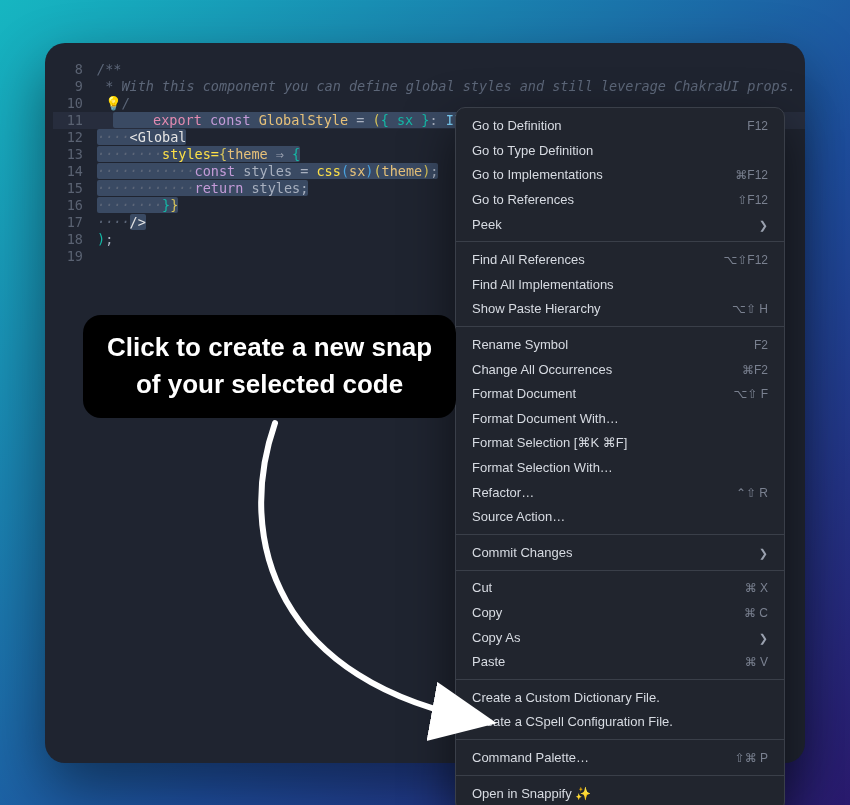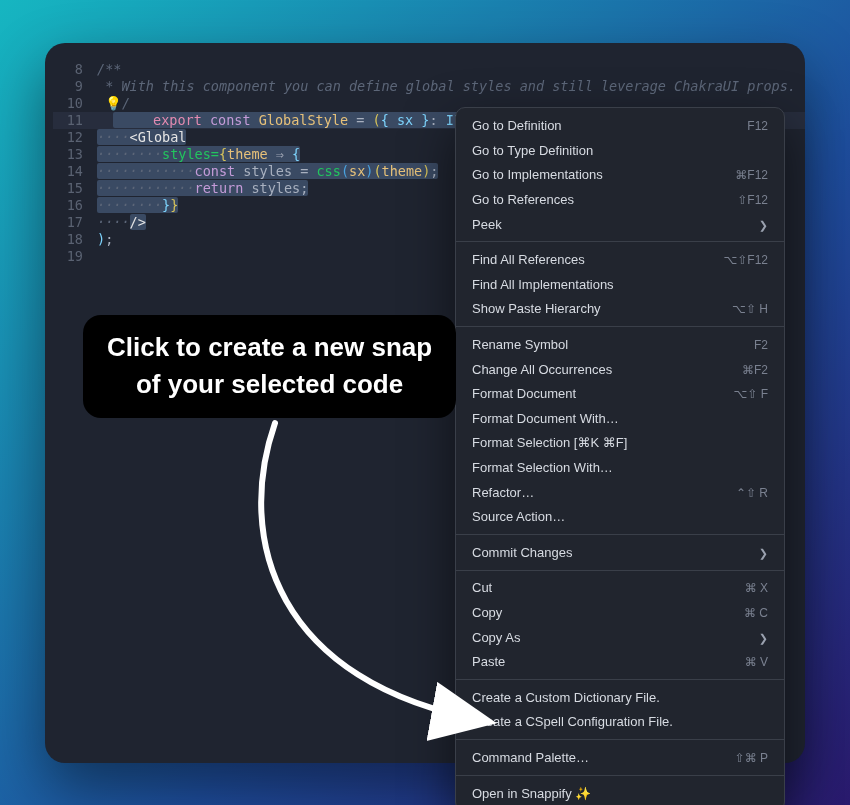--- a/index.html
+++ b/index.html
@@ -43,25 +43,25 @@
   .code { color: #d4d7dd; }
   .cmt { color: #5c6678; font-style: italic; }
   .bulb { color: #e5c15a; font-style: normal;}
   .sel { background: #3a4a63; border-radius: 2px; }
   .line.hl { background: #272d3d; gap: 16px; }
   .kw-export { color: #e28ab0; margin-left: 40px; }
   .kw-const  { color: #c49bd8; }
   .kw-return { color: #c49bd8; }
   .ident     { color: #e7c179; }
   .type      { color: #7dd3fc; }
-  .fn        { color: #22c55e; }
+  .fn        { color: #fde047; }
   .arrow     { color: #99a0b0; }
   .punct     { color: #a8b0bf; }
   .brace-y   { color: #d7c35a; }
-  .brace-p   { color: #7dd3fc; }
+  .brace-p   { color: #14b8a6; }
   .tag       { color: #e5e5e5; }
   .paren-b   { color: #4aa3e0; }
 
   
   .ctxmenu {
     position: absolute;
     top: 64px;
     left: 410px;
     width: 330px;
     background: #21252e;

